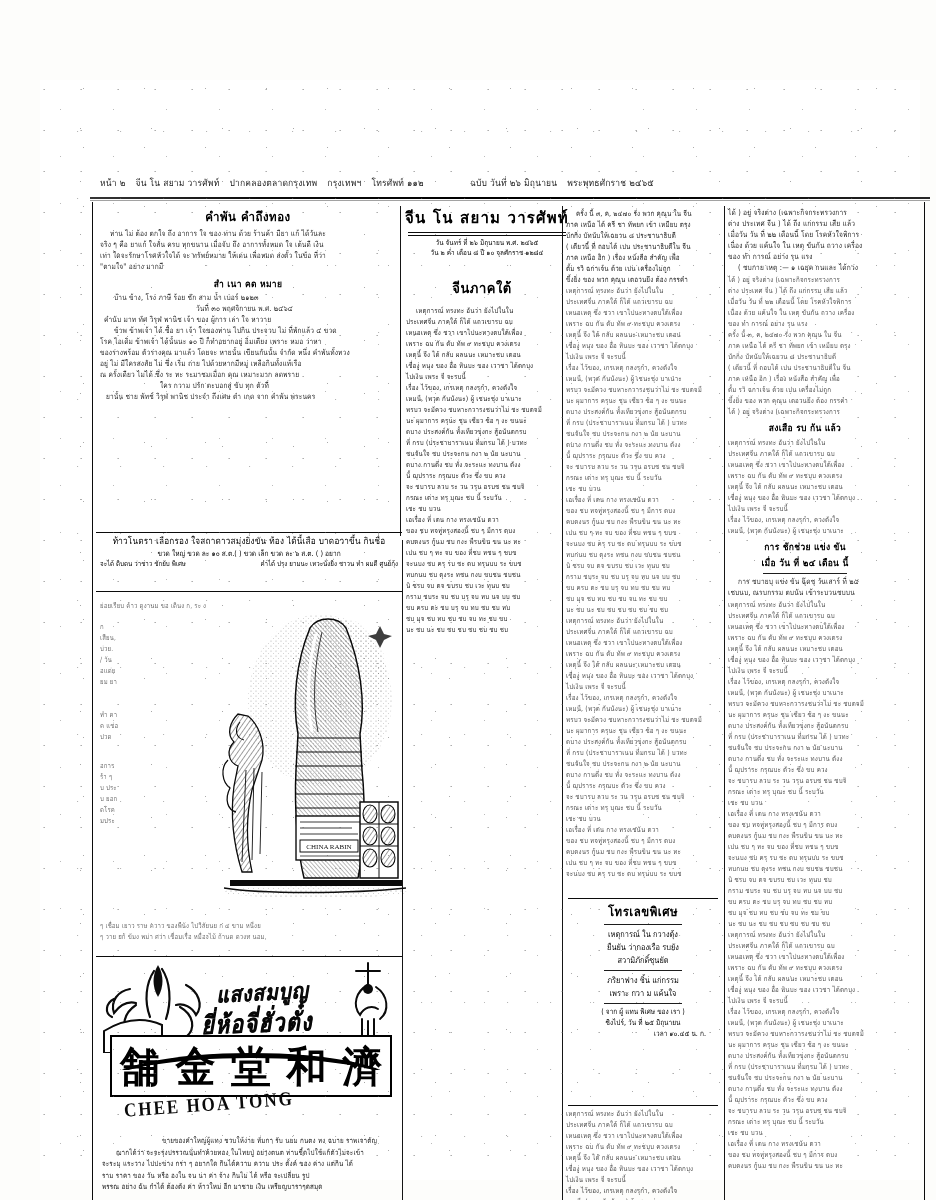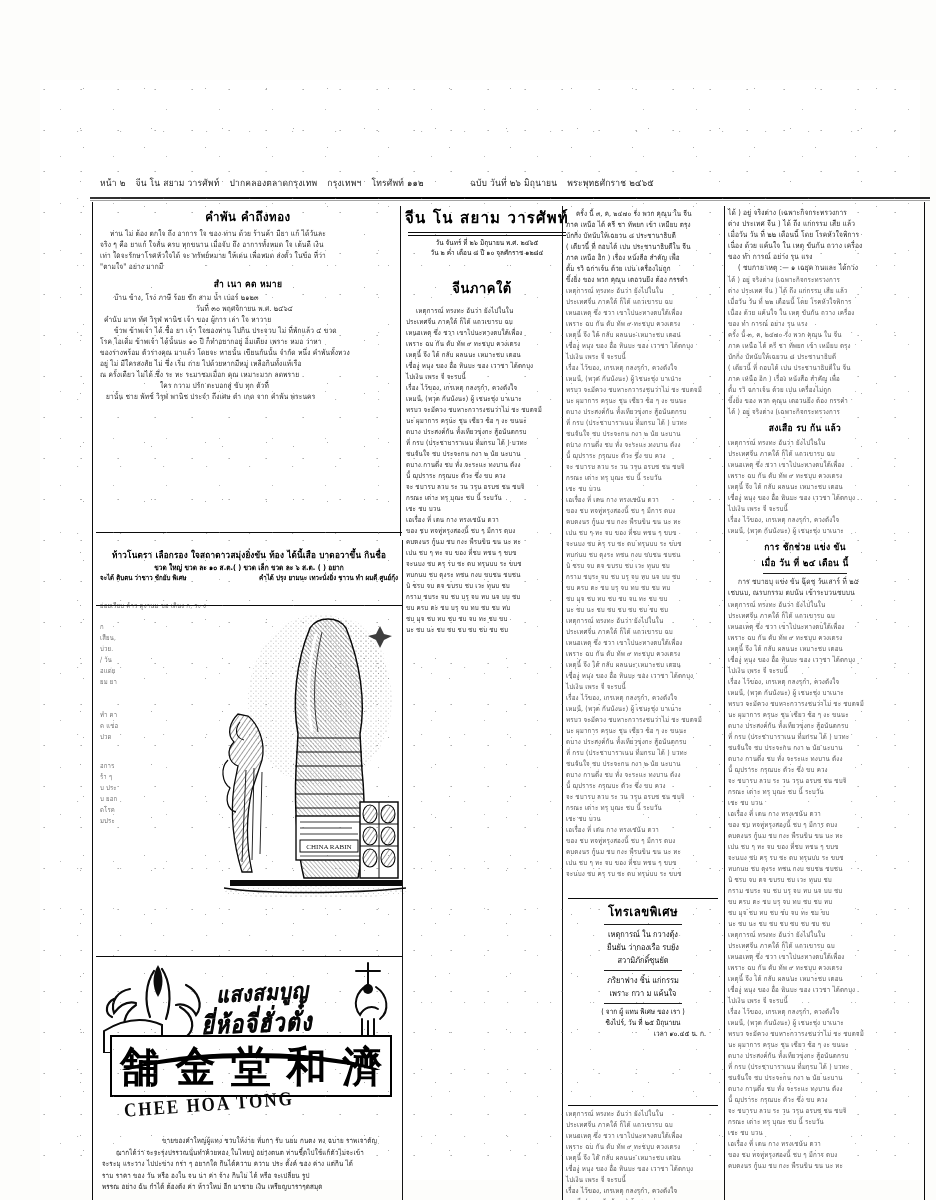--- a/index.html
+++ b/index.html
@@ -83,23 +83,23 @@
   
   #nameplate{ position:absolute; left:364px; top:126px; width:166px; }
   #nameplate .np-title{
     text-align:center; font-size:15px; font-weight:bold;
     letter-spacing:1.2px; color:#000; transform:scaleY(1.05);
   }
   #nameplate .np-date{ text-align:center; font-size:6.4px; line-height:10px; transform:scaleY(1.15);}
 
   
   #banner{
-    position:absolute; left:56px; top:452px; width:306px; height:74px;
+    position:absolute; left:56px; top:452px; width:306px; height:60px;
     border-top:1.5px solid #111; border-bottom:1px solid #111;
-    padding-top:16px; box-sizing:border-box;font-weight:bold;
+    padding-top:2px; box-sizing:border-box;
   }
   #banner .b1{font-size:8.2px;text-align:center;letter-spacing:.2px;transform:scaleY(1.12);white-space:nowrap;}
   #banner .b2{font-size:6.6px;text-align:center;transform:scaleY(1.15);white-space:nowrap;}
   #banner .b3{font-size:6.2px;text-align:justify;transform:scaleY(1.15);}
 
   
   #illus{ position:absolute; left:160px; top:530px; width:210px; height:330px; }
   #illus svg{ display:block; }
 
   
@@ -296,20 +296,24 @@
         <path d="M160 214 L198 214 M160 236 L198 236 M179 192 L179 268" stroke="#111" stroke-width="1"></path>
 
         <path d="M30 270 L202 270 L202 276 L30 276 Z" fill="#111"></path>
         <path d="M24 278 C60 284,150 284,206 278" fill="none" stroke="#111" stroke-width="1.6"></path>
         <ellipse cx="115" cy="282" rx="92" ry="6" fill="url(#stipple)" opacity="0.6"></ellipse>
 
         <path d="M176 24 L180 16 L184 24 L192 26 L184 30 L180 38 L176 30 L168 26 Z" fill="#111" opacity="0.8"></path>
       </svg>
     </div>
 
+    <div class="col" style="left:60px;top:840px;width:300px;">
+      <div class="tline fainter" style="font-size:6px">ๆ  เชื่อม เยาว ราษ ควาว ของพืนัง ไปวิสัยนย ก ๔ ขาม     หนึ่งย</div>
+      <div class="tline fainter" style="font-size:6px">ๆ วาย ยก้ ขัมง พม่า ศว่า เชื่อมเรื่อ หมื่องไม้  ถ้านด ดวงห นอม,</div>
+    </div>
 
     <div id="shopad">
 
       <svg class="orn" style="left:4px;top:4px" width="120" height="92" viewBox="0 0 120 92">
         <g fill="none" stroke="#111" stroke-width="2.2" stroke-linecap="round">
           <path d="M54 10 C46 22,44 40,50 56"></path>
           <path d="M62 8 C70 20,72 40,66 58"></path>
           <path d="M58 4 C52 14,52 26,58 36 C64 26,64 14,58 4 Z" fill="#111" stroke="none"></path>
           <path d="M30 28 C18 30,10 40,14 52 C20 44,28 40,36 42"></path>
           <path d="M14 38 C6 42,4 52,12 56"></path>

